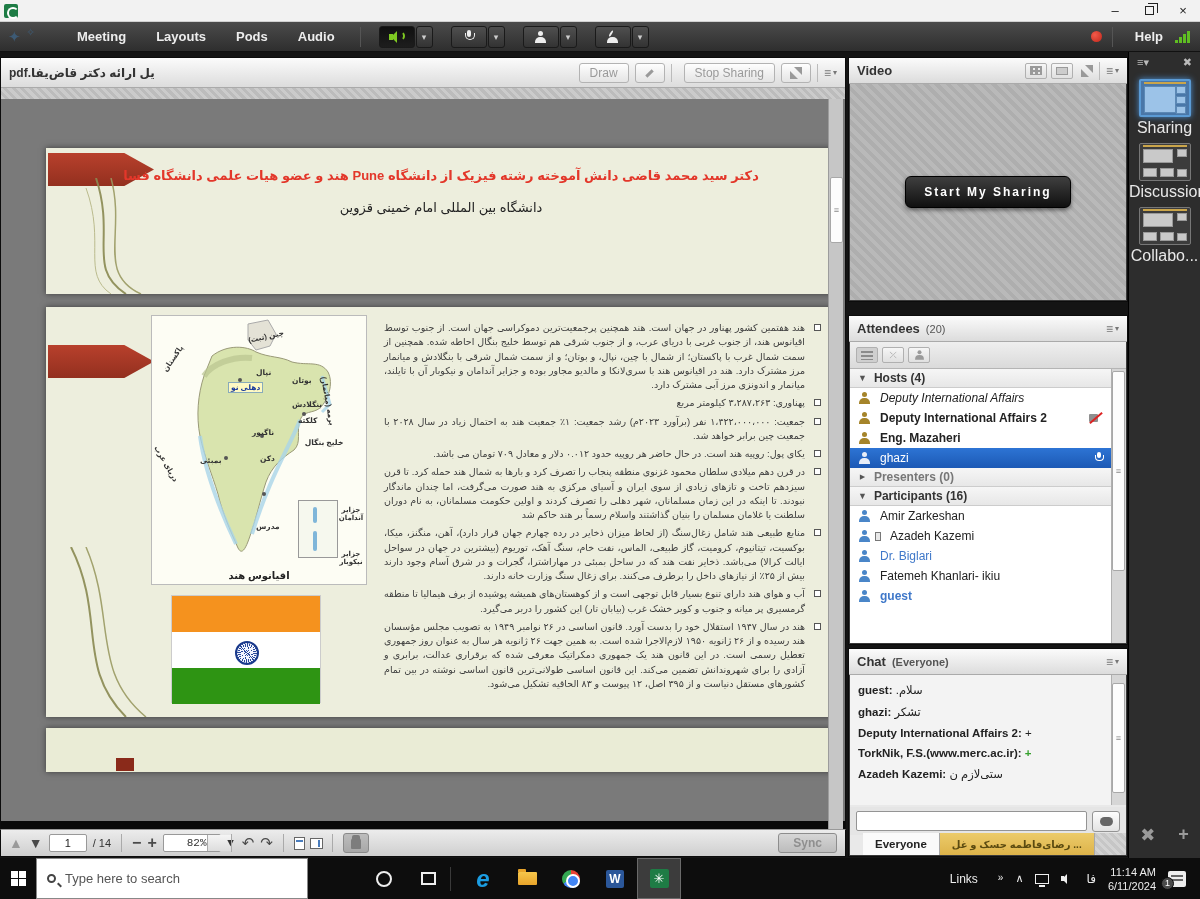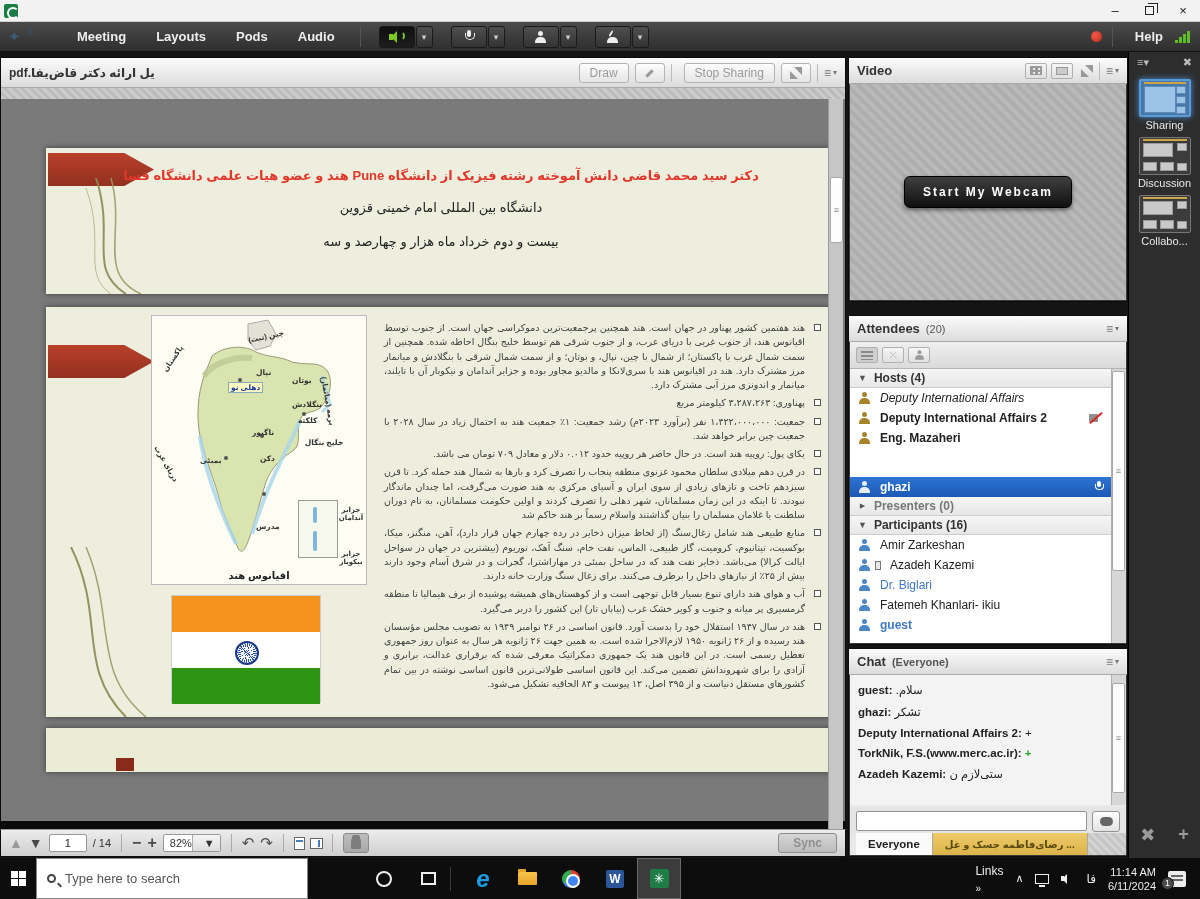--- a/index.html
+++ b/index.html
@@ -87,21 +87,21 @@
   .blackbar{position:absolute;left:0;bottom:0;width:844px;height:9px;background:#0a0a0a;}
 
   
   .pdfbar{position:absolute;left:0;top:829px;width:846px;height:28px;background:linear-gradient(#ececec,#cfcfcf);border:1px solid #0c0c0c;border-top:1px solid #999;display:flex;align-items:center;padding:0 8px;gap:6px;}
   .tico{font-size:13px;color:#555;}
   .tri{font-size:14px;line-height:1;}
   .pgbox{width:38px;height:18px;background:#fff;border:1px solid #999;border-radius:2px;font-size:11px;text-align:center;color:#222;}
   .ptext{font-size:11px;color:#333;}
   .tsep{width:1px;height:18px;background:#aaa;margin:0 4px;}
   .zbox{width:58px;height:18px;background:#fff;border:1px solid #999;border-radius:2px;display:flex;align-items:center;}
-  .zbox span{flex:1;font-size:11px;color:#333;padding-left:6px;}
+  .zbox span{flex:1;font-size:11px;color:#333;padding-left:23px;font-family:Liberation Mono, monospace;}
   .zcaret{width:16px;height:100%;border-left:1px solid #aaa;background:linear-gradient(#f5f5f5,#ddd);font-size:8px;color:#444;display:flex;align-items:center;justify-content:center;}
   .pageico{width:11px;height:13px;border:1px solid #666;background:#fff;position:relative;}
   .pageico::after{content:"";position:absolute;left:1px;top:2px;width:7px;height:2px;background:#4a7dbd;}
   .handbtn{width:26px;height:20px;border:1px solid #8a8a8a;border-radius:3px;background:linear-gradient(#bdbdbd,#a8a8a8);display:flex;align-items:center;justify-content:center;}
   .handico{width:10px;height:11px;background:#7d7d7d;border-radius:3px 3px 1px 1px;position:relative;}
   .handico::before{content:"";position:absolute;top:-3px;left:1px;width:8px;height:4px;background:#7d7d7d;border-radius:2px 2px 0 0;}
   .syncbtn{margin-left:auto;height:20px;padding:0 14px;border:1px solid #8d8d8d;border-radius:3px;background:linear-gradient(#d6d6d6,#bcbcbc);color:#8f8f8f;font-size:12px;font-weight:bold;display:flex;align-items:center;}
 
   
   .video{left:848px;top:57px;width:280px;height:245px;}
@@ -111,21 +111,21 @@
   .grid4{width:12px;height:9px;background:repeating-linear-gradient(#9a9a9a 0 2px,transparent 2px 4px),repeating-linear-gradient(90deg,#9a9a9a 0 3px,transparent 3px 5px);}
   .rect1{width:12px;height:8px;border:1px solid #9a9a9a;background:#ccc;}
 
   
   .att{left:848px;top:315px;width:280px;height:330px;}
   .att-tools{position:absolute;left:1px;top:26px;right:1px;height:27px;background:linear-gradient(#efefef,#dadada);border-bottom:1px solid #b5b5b5;display:flex;align-items:center;padding:0 6px;}
   .att-list{position:absolute;left:1px;top:53px;right:16px;bottom:1px;background:#fff;overflow:hidden;}
   .grow{height:19px;background:linear-gradient(#f6f6f6,#e7e7e7);border-bottom:1px solid #ccc;display:flex;align-items:center;padding:0 8px;font-size:12px;font-weight:bold;color:#333;gap:7px;}
   .grow .tri2{font-size:9px;color:#555;}
   .arow{height:20px;display:flex;align-items:center;padding:0 8px;gap:9px;font-size:12px;color:#222;background:#fff;}
-  .arow.sel{background:linear-gradient(#2d74d4,#1c59b5);color:#fff;font-weight:bold;margin-top:29px;}
+  .arow.sel{background:linear-gradient(#2d74d4,#1c59b5);color:#fff;font-weight:normal;}
   .ascroll{position:absolute;right:1px;top:53px;width:15px;bottom:1px;background:#d6d6d6;border-left:1px solid #b0b0b0;}
   .camoff{position:relative;width:14px;height:10px;margin-left:auto;}
   .camoff::before{content:"";position:absolute;left:0;top:1px;width:9px;height:8px;background:#8f8f8f;border-radius:1px;}
   .camoff::after{content:"";position:absolute;left:-1px;top:4px;width:16px;height:2px;background:#d22;transform:rotate(-40deg);}
   .micw{margin-left:auto;position:relative;width:9px;height:12px;}
   .micw::before{content:"";position:absolute;left:2.5px;top:0;width:4px;height:6px;background:#fff;border-radius:2px;}
   .micw::after{content:"";position:absolute;left:0.5px;top:3px;width:7px;height:5px;border:1.5px solid #fff;border-top:none;border-radius:0 0 4px 4px;}
   .phone{width:6px;height:9px;border:1px solid #777;background:#e8e8e8;margin-left:-5px;}
   .blue-name{color:#3f78c9;}
 
@@ -135,40 +135,40 @@
   .cmsg{font-size:11.5px;color:#222;margin-bottom:8px;}
   .cmsg b{font-weight:bold;}
   .cmsg .fa{direction:rtl;unicode-bidi:embed;}
   .cmsg.green .val{color:#35a02c;font-weight:bold;}
   .cscroll{position:absolute;right:1px;top:26px;width:15px;height:130px;background:#d6d6d6;border-left:1px solid #b0b0b0;}
   .chat-input-row{position:absolute;left:1px;top:158px;right:1px;height:28px;background:#e5e5e5;display:flex;align-items:center;padding:0 6px;gap:5px;}
   .chat-input{flex:1;height:20px;border:1px solid #949494;border-radius:2px;background:#fff;font-size:11px;padding:0 5px;}
   .bubble-btn{width:28px;height:21px;border:1px solid #949494;border-radius:3px;background:linear-gradient(#fdfdfd,#e3e3e3);display:flex;align-items:center;justify-content:center;}
   .bubble{width:13px;height:9px;background:#666;border-radius:5px;position:relative;}
   .bubble::after{content:"";position:absolute;left:2px;bottom:-3px;border:3px solid transparent;border-top:4px solid #666;}
-  .chat-tabs{position:absolute;left:7px;bottom:1px;right:1px;height:22px;background:repeating-linear-gradient(45deg,#d3d3d3 0 3px,#c6c6c6 3px 6px);display:flex;}
+  .chat-tabs{position:absolute;left:14px;bottom:1px;right:1px;height:22px;background:repeating-linear-gradient(45deg,#d3d3d3 0 3px,#c6c6c6 3px 6px);display:flex;}
   .ctab{height:100%;display:flex;align-items:center;justify-content:center;font-size:11.5px;font-weight:bold;padding:0 12px;border-right:1px solid #a8a8a8;}
   .ctab.active{background:#fafafa;color:#222;}
   .ctab.gold{background:linear-gradient(#eccb6a,#ddb34a);color:#5a4a10;font-size:10px;direction:rtl;}
 
   
   .sidebar{position:absolute;left:1128px;top:52px;width:72px;height:806px;background:#2d2d2d;border-left:1px solid #000;}
   .sb-top{display:flex;justify-content:space-between;padding:4px 8px;color:#bbb;font-size:11px;}
   .thumb{width:52px;height:38px;margin:6px auto 2px;background:#3c3c3c;border:1px solid #777;border-radius:2px;position:relative;padding:3px;}
   .thumb .big{position:absolute;left:3px;top:5px;width:32px;height:27px;background:#c9c9c9;border:1px solid #999;}
   .thumb .c1,.thumb .c2,.thumb .c3{position:absolute;right:3px;width:10px;height:8px;background:#c9c9c9;border:1px solid #999;}
   .thumb .c1{top:5px}.thumb .c2{top:15px}.thumb .c3{top:25px}
   .thumb .bar{position:absolute;left:3px;top:1px;right:3px;height:2px;background:#caa54a;}
   .thumb.sel{border:2px solid #5b9bd5;box-shadow:0 0 6px #4d8fd1;background:#4a77a8;}
   .thumb.sel .big,.thumb.sel .c1,.thumb.sel .c2,.thumb.sel .c3{background:#9cc3e8;border-color:#5b88b5;}
   .thumb.disc .big{width:46px;height:16px;}
   .thumb.disc .c1{top:5px;}
   .thumb.disc .b2{position:absolute;left:3px;bottom:3px;width:14px;height:9px;background:#c9c9c9;border:1px solid #999;}
   .thumb.disc .b3{position:absolute;left:20px;bottom:3px;width:14px;height:9px;background:#c9c9c9;border:1px solid #999;}
-  .sb-label{text-align:center;color:#e8e8e8;font-size:11px;margin-bottom:4px;}
+  .sb-label{text-align:center;color:#e8e8e8;font-size:16px;margin-bottom:4px;}
   .sb-bottom{position:absolute;bottom:12px;left:0;right:0;display:flex;justify-content:space-around;color:#9a9a9a;font-size:18px;font-weight:bold;}
 
   
   .taskbar{position:absolute;left:0;top:858px;width:1200px;height:41px;background:#0d0d0d;display:flex;align-items:center;}
   .winlogo{width:36px;height:41px;display:flex;align-items:center;justify-content:center;}
   .winlogo i{display:grid;grid-template-columns:7px 7px;grid-template-rows:7px 7px;gap:1px;}
   .winlogo i b{background:#fff;}
   .searchbox{width:272px;height:41px;background:#fff;border:1px solid #888;display:flex;align-items:center;padding:0 10px;gap:9px;}
   .mag{width:9px;height:9px;border:2px solid #444;border-radius:50%;position:relative;}
   .mag::after{content:"";position:absolute;left:8px;top:8px;width:5px;height:2px;background:#444;transform:rotate(45deg);}
@@ -179,21 +179,21 @@
   .tb-sep{width:1px;height:24px;background:#3a3a3a;}
   .edge{color:#1b9de2;font-size:24px;font-weight:bold;font-style:italic;line-height:1;}
   .folder{width:19px;height:13px;background:linear-gradient(#f6c64b,#e8a42a);border-radius:1px;position:relative;}
   .folder::before{content:"";position:absolute;left:0;top:-3px;width:8px;height:3px;background:#e8a42a;border-radius:1px 1px 0 0;}
   .chrome{width:18px;height:18px;border-radius:50%;background:conic-gradient(#ea4335 0 33%,#4285f4 0 66%,#34a853 0 100%);position:relative;}
   .chrome::after{content:"";position:absolute;left:4px;top:4px;width:10px;height:10px;border-radius:50%;background:#4285f4;border:2px solid #fff;}
   .word{width:18px;height:18px;background:#2b579a;color:#fff;font-size:12px;font-weight:bold;display:flex;align-items:center;justify-content:center;border-radius:2px;}
   .tb-ico.active{background:#3c3c3c;border:1px solid #6a6a6a;}
   .acgreen{width:19px;height:19px;background:#1e7c45;border-radius:2px;position:relative;display:flex;align-items:center;justify-content:center;color:#fff;font-size:13px;font-weight:bold;}
   .tray{margin-left:auto;display:flex;align-items:center;color:#eee;gap:12px;padding-right:8px;}
-  .links{font-size:12px;display:flex;align-items:flex-start;gap:5px;flex-direction:column;}
+  .links{font-size:12px;display:flex;align-items:flex-start;gap:20px;}
   .links sup{font-size:10px;}
   .chev{font-size:11px;}
   .net{width:14px;height:10px;border:1.5px solid #eee;position:relative;}
   .net::after{content:"";position:absolute;left:3px;bottom:-4px;width:6px;height:2px;background:#eee;}
   .spk2{position:relative;width:13px;height:11px;}
   .spk2::before{content:"";position:absolute;left:0;top:3px;width:3px;height:5px;background:#eee;}
   .spk2::after{content:"";position:absolute;left:1px;top:1px;border:5px solid transparent;border-right:5px solid #eee;border-left:0;}
   .lang{font-size:12px;}
   .clock{text-align:right;font-size:11px;line-height:14px;}
   .notif{position:relative;width:18px;height:16px;background:#eee;border-radius:2px;margin-right:6px;}
@@ -278,21 +278,20 @@
 
       <div class="slide" style="top:49px;height:146px;">
         <div class="red-arrow" style="left:2px;top:5px;width:106px;height:33px;"></div>
         <svg class="curves" style="left:10px;top:30px;" width="120" height="116" viewBox="0 0 120 116">
           <path d="M40 0 C 60 60, 30 90, 70 116" stroke="#8a8a52" stroke-width="2" fill="none"></path>
           <path d="M55 0 C 70 55, 40 95, 85 116" stroke="#9a9a62" stroke-width="1.5" fill="none"></path>
           <path d="M30 10 C 50 65, 25 95, 55 116" stroke="#b5b584" stroke-width="1" fill="none"></path>
         </svg>
         <div class="s1-l1">دکتر سید محمد قاضی دانش آموخته رشته فیزیک از دانشگاه Pune  هند و عضو هیات علمی دانشگاه فسا</div>
         <div class="s1-l2">دانشگاه بین المللی امام خمینی قزوین</div>
-        <div class="s1-l3">بیست و دوم خرداد ماه هزار و چهارصد و سه</div>
       </div>
 
       <div class="slide" style="top:208px;height:410px;">
         <div class="red-arrow" style="left:2px;top:38px;width:106px;height:33px;"></div>
         <svg class="curves" style="left:5px;bottom:0;" width="120" height="170" viewBox="0 0 120 170">
           <path d="M20 0 C 55 70, 25 120, 75 170" stroke="#8a8a52" stroke-width="2" fill="none"></path>
           <path d="M35 0 C 65 70, 40 125, 95 170" stroke="#9a9a62" stroke-width="1.5" fill="none"></path>
         </svg>
 
         <div class="map-box">
@@ -396,21 +395,21 @@
           </span>
         <span class="mini">
             <span class="rect1"></span>
           </span>
         <span class="fsico" style="margin-left:8px;"></span>
         <span class="hsep"></span>
         <span class="pod-menu">≡<b>▾</b></span>
       </span>
     </div>
     <div class="vbody">
-      <span class="webcam-btn">Start My Webcam</span>
+      <span class="webcam-btn">Start My Sharing</span>
     </div>
   </div>
 
   <div class="pod att">
     <div class="pod-h">
       <span class="pod-title">Attendees</span>
       <span class="pod-sub">(20)</span>
       <span class="pod-menu">≡<b>▾</b></span>
     </div>
     <div class="att-tools">

